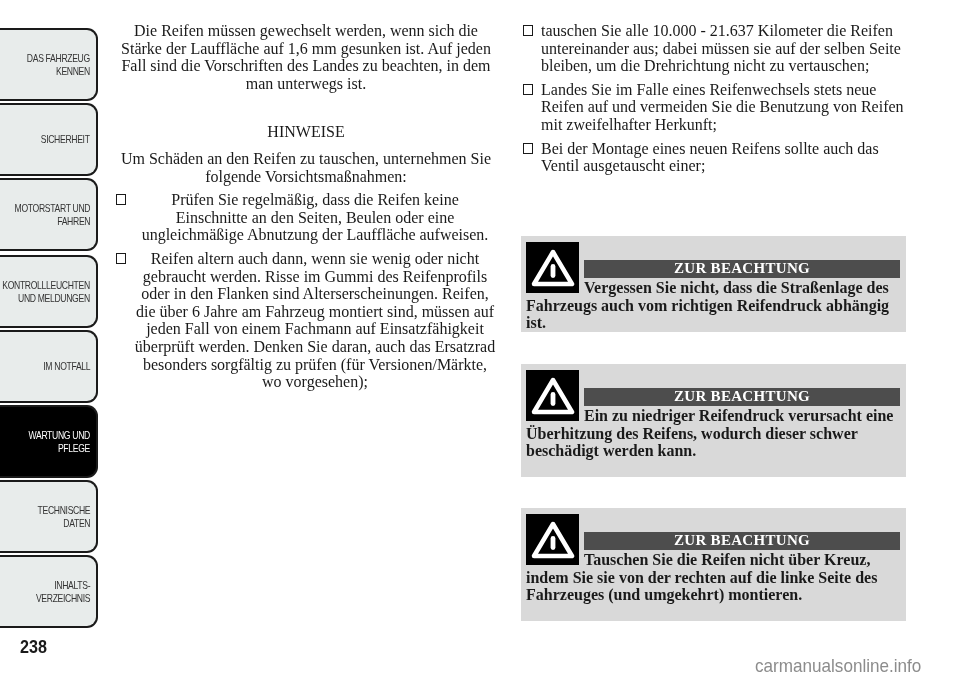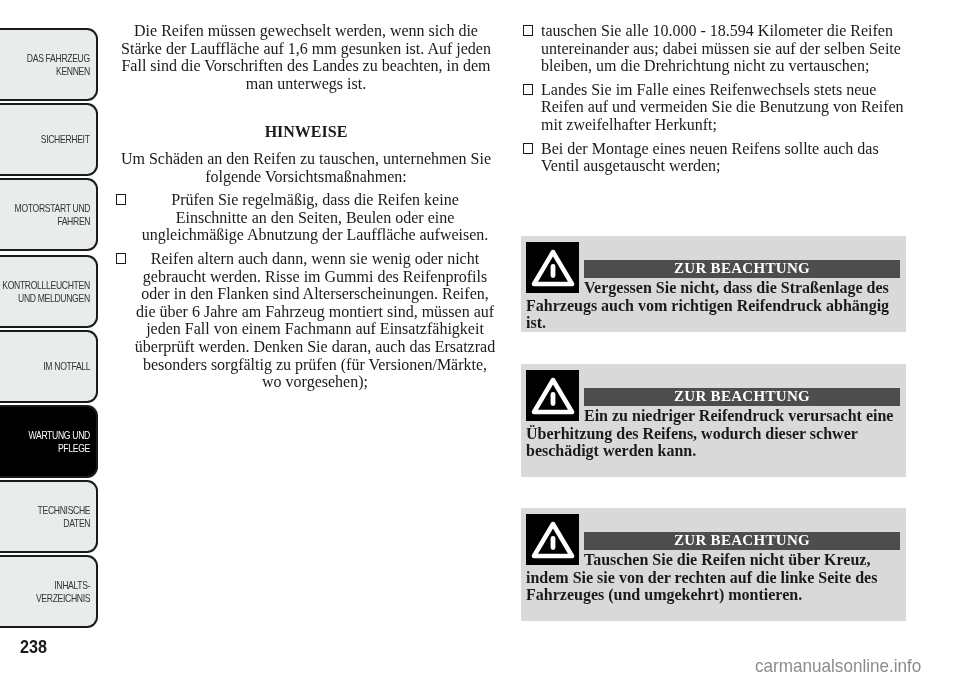--- a/index.html
+++ b/index.html
@@ -13,21 +13,21 @@
   .tab-label { font-family:"Liberation Sans Narrow","Liberation Sans",sans-serif; font-size:10.5px; line-height:13px;
                text-align:right; text-transform:uppercase; letter-spacing:-0.4px; color:#333; transform:scaleX(0.82); transform-origin:right center; white-space:pre-line; }
   .tab.active .tab-label { color:#fff; }
   .page-number { position:absolute; left:20px; top:636px; font-family:"Liberation Sans",sans-serif; font-weight:bold;
                  font-size:19px; color:#1a1a1a; transform:scaleX(0.85); transform-origin:left; }
   .col { position:absolute; font-size:16px; line-height:17.6px; }
   .col-left { left:116px; top:22px; width:380px;text-align:center; }
   .col-right { left:523px; top:22px; width:385px; }
   p { margin:0; }
   .para { margin-bottom:20px; }
-  .heading { font-weight:bold; margin-bottom:9px;margin-top:31px; }
+  .heading { font-weight:normal; margin-bottom:9px;margin-top:31px; }
   .bullet { position:relative; padding-left:18px; margin-bottom:6px; }
   .bullet .box { position:absolute; left:0; top:3px; width:10px; height:11px; box-sizing:border-box;
                  border:1.5px solid #1a1a1a; border-top-width:1px; border-left-width:1px; }
   .warn { position:absolute; left:521px; width:385px; background:#d9d9d9; box-sizing:border-box; padding:24px 6px 9px 5px; }
   .warn-icon { position:absolute; left:5px; top:6px; width:53px; height:51px; background:#000; display:flex; align-items:center; justify-content:center; }
   .warn-title { margin-left:58px; background:#4d4d4d; color:#fff; font-weight:bold; text-align:center;
                 font-size:15px; line-height:17px; height:18px; letter-spacing:0.3px; }
   .warn-text { font-weight:bold; font-size:16px; line-height:17.6px; margin-top:1px; text-indent:58px; color:#1a1a1a; }
   .watermark { position:absolute; left:755px; top:655px; font-family:"Liberation Sans",sans-serif; font-size:19px; color:#8c8c8c; transform:scaleX(0.9); transform-origin:left; }
 </style>
@@ -79,29 +79,29 @@
   </div>
   <div class="bullet">
     <span class="box"></span>
     <span>Reifen altern auch dann, wenn sie wenig oder nicht gebraucht werden. Risse im Gummi des Reifenprofils oder in den Flanken sind Alterserscheinungen. Reifen, die über 6 Jahre am Fahrzeug montiert sind, müssen auf jeden Fall von einem Fachmann auf Einsatzfähigkeit überprüft werden. Denken Sie daran, auch das Ersatzrad besonders sorgfältig zu prüfen (für Versionen/Märkte, wo vorgesehen);</span>
   </div>
 </section>
 
 <section class="col col-right">
   <div class="bullet">
     <span class="box"></span>
-    <span>tauschen Sie alle 10.000 - 18.594 Kilometer die Reifen untereinander aus; dabei müssen sie auf der selben Seite bleiben, um die Drehrichtung nicht zu vertauschen;</span>
+    <span>tauschen Sie alle 10.000 - 21.637 Kilometer die Reifen untereinander aus; dabei müssen sie auf der selben Seite bleiben, um die Drehrichtung nicht zu vertauschen;</span>
   </div>
   <div class="bullet">
     <span class="box"></span>
     <span>Landes Sie im Falle eines Reifenwechsels stets neue Reifen auf und vermeiden Sie die Benutzung von Reifen mit zweifelhafter Herkunft;</span>
   </div>
   <div class="bullet">
     <span class="box"></span>
-    <span>Bei der Montage eines neuen Reifens sollte auch das Ventil ausgetauscht werden;</span>
+    <span>Bei der Montage eines neuen Reifens sollte auch das Ventil ausgetauscht einer;</span>
   </div>
 </section>
 
 <div class="warn" style="top:236px;height:96px">
   <div class="warn-icon">
     <svg width="44" height="38" viewBox="0 0 44 38">
         <path d="M22 3 L41 35 L3 35 Z" fill="none" stroke="#fff" stroke-width="4.5" stroke-linejoin="round"></path>
         <rect x="19.6" y="15" width="4.8" height="14" rx="2.4" fill="#fff"></rect>
       </svg>
   </div>

